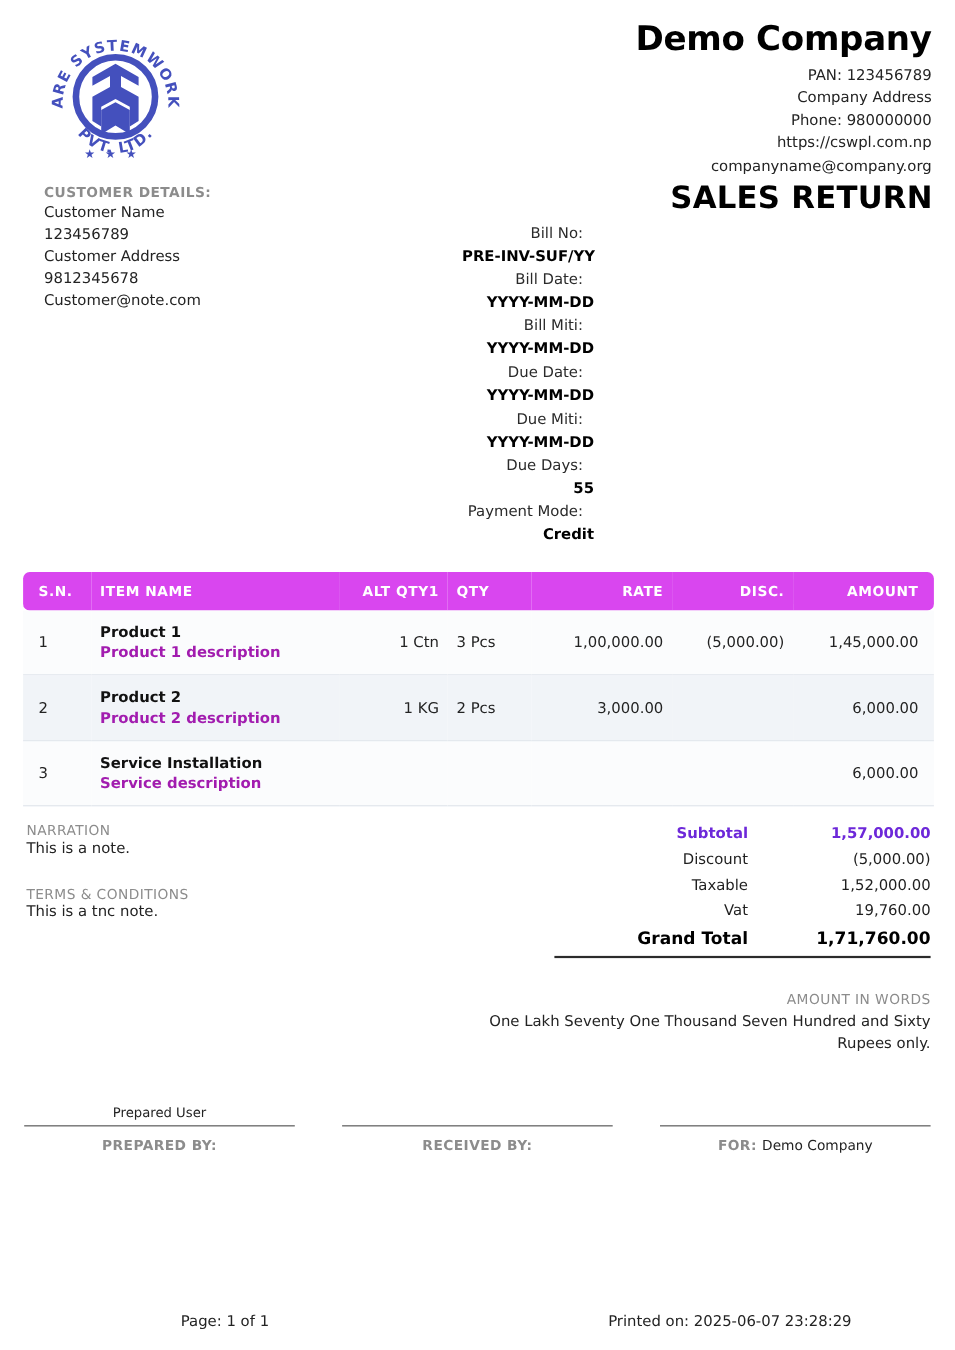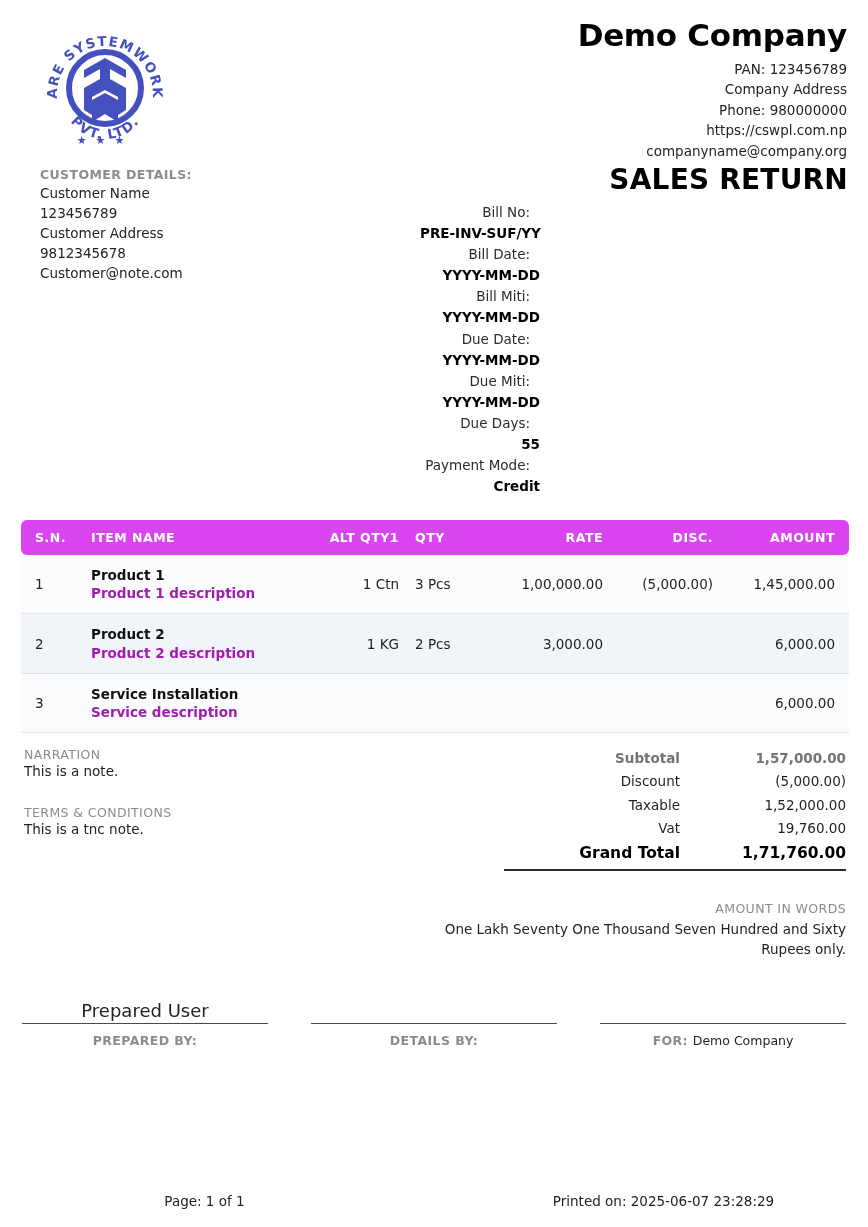--- a/index.html
+++ b/index.html
@@ -203,21 +203,21 @@
     padding-right: 16px;
     color: #1f1f1f;
     min-width: 180px;
   }
   .tot-value {
     text-align: right;
     color: #1f1f1f;
     min-width: 150px;
   }
   .tot-row.bold .tot-label,
-  .tot-row.bold .tot-value { font-weight: bold; color: #737373; }
+  .tot-row.bold .tot-value { font-weight: bold; color: #6d28d9; }
   .tot-row.grand { font-size: 15.5px; line-height: 1.8; }
   .tot-row.grand .tot-label,
   .tot-row.grand .tot-value { font-weight: bold; color: #000; }
   .grand-rule {
     border-top: 2.5px solid #2b2b2b;
     margin-left: 58px;
     margin-top: 1px;
   }
 
   
@@ -246,21 +246,21 @@
     display: flex;
     justify-content: space-between;
     margin-top: 42px;
     padding: 0 2px;
   }
   .sign {
     width: 246px;
     text-align: center;
   }
   .sign-user {
-    font-size: 18px;
+    font-size: 12px;
     color: #232323;
     height: 20px;
     line-height: 20px;
   }
   .sign-rule {
     border-top: 1.5px solid #4a4a4a;
     margin-top: 2px;
   }
   .sign-cap {
     font-size: 12.5px;
@@ -480,21 +480,21 @@
 
   <div class="signs">
     <div class="sign">
       <div class="sign-user">Prepared User</div>
       <div class="sign-rule"></div>
       <div class="sign-cap">PREPARED BY:</div>
     </div>
     <div class="sign">
       <div class="sign-user">&nbsp;</div>
       <div class="sign-rule"></div>
-      <div class="sign-cap">DETAILS BY:</div>
+      <div class="sign-cap">RECEIVED BY:</div>
     </div>
     <div class="sign">
       <div class="sign-user">&nbsp;</div>
       <div class="sign-rule"></div>
       <div class="sign-cap">
         <span>FOR:</span>
         <span class="for-name">Demo Company</span>
       </div>
     </div>
   </div>

